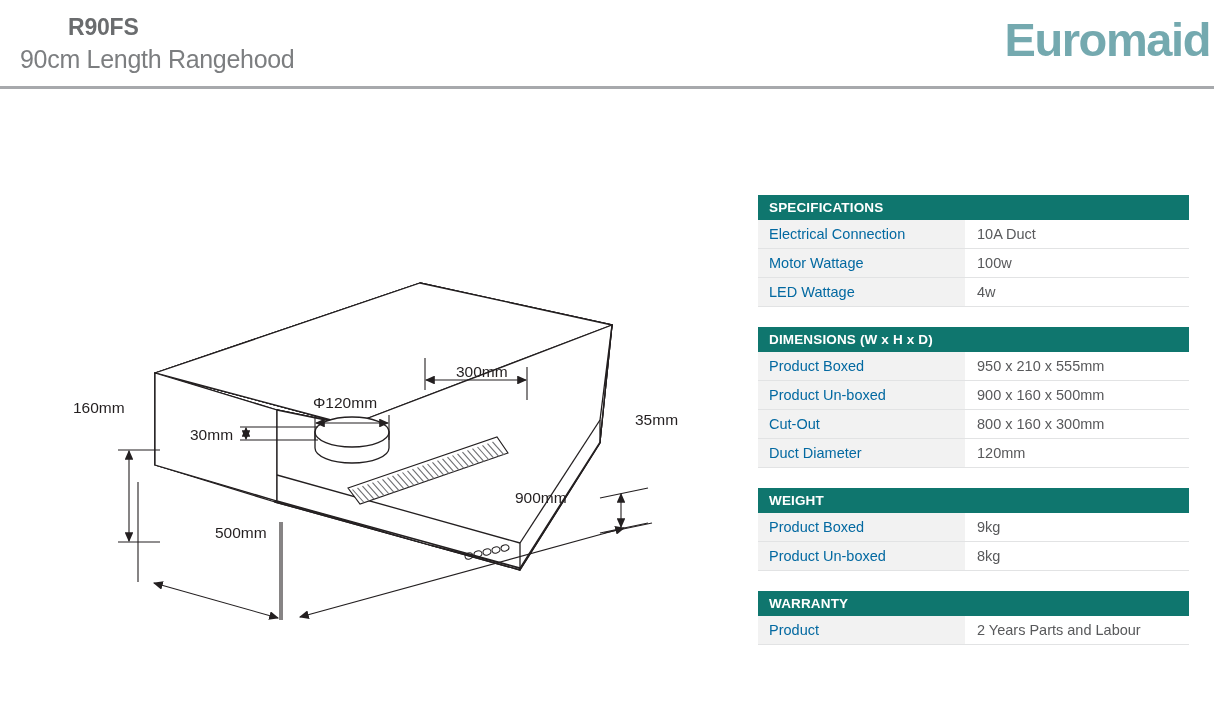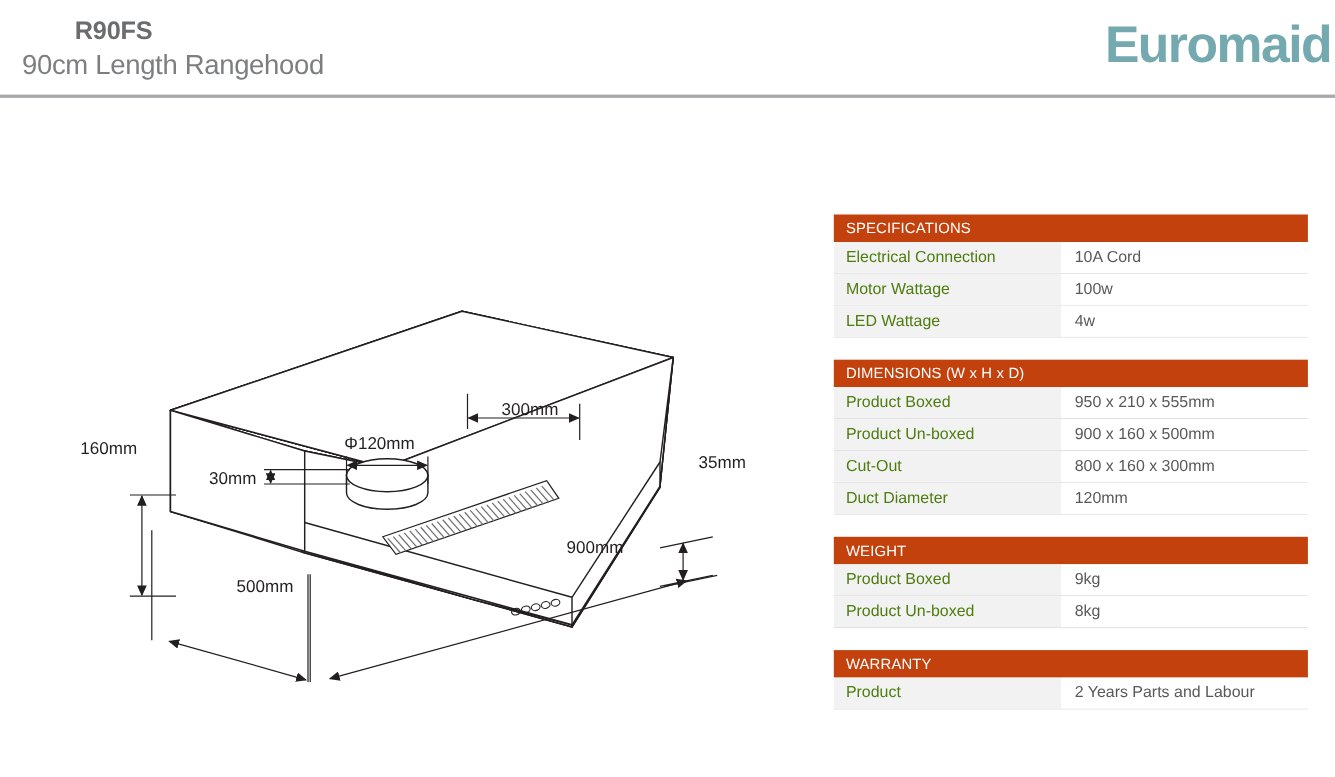--- a/index.html
+++ b/index.html
@@ -74,42 +74,42 @@
     width: 431px;
   }
   .spec-table {
     width: 431px;
     margin-bottom: 20px;
   }
   .spec-table:last-child { margin-bottom: 0; }
 
   .table-head {
     height: 25px;
-    background: #c2410c;
+    background: #0f766e;
     color: #ffffff;
     font-size: 13.5px;
-    font-weight: normal;
+    font-weight: bold;
     letter-spacing: 0.15px;
     display: flex;
     align-items: center;
     padding-left: 11px;
   }
   .spec-row {
     display: flex;
     height: 29px;
     border-bottom: 1px solid #e2e3e4;
   }
   .spec-label {
     width: 207px;
     background: #f2f2f2;
     display: flex;
     align-items: center;
     padding-left: 11px;
     font-size: 14.5px;
-    color: #4d7c0f;
+    color: #0369a1;
   }
   .spec-value {
     flex: 1;
     background: #ffffff;
     display: flex;
     align-items: center;
     padding-left: 12px;
     font-size: 14.5px;
     color: #58595b;
   }
@@ -309,21 +309,21 @@
     <text class="dim-text" x="515" y="413" text-anchor="start">900mm</text>
   </svg>
 </div>
 
 <div id="spec-panel">
 
   <div class="spec-table">
     <div class="table-head">SPECIFICATIONS</div>
     <div class="spec-row">
       <div class="spec-label">Electrical Connection</div>
-      <div class="spec-value">10A Cord</div>
+      <div class="spec-value">10A Duct</div>
     </div>
     <div class="spec-row">
       <div class="spec-label">Motor Wattage</div>
       <div class="spec-value">100w</div>
     </div>
     <div class="spec-row">
       <div class="spec-label">LED Wattage</div>
       <div class="spec-value">4w</div>
     </div>
   </div>

